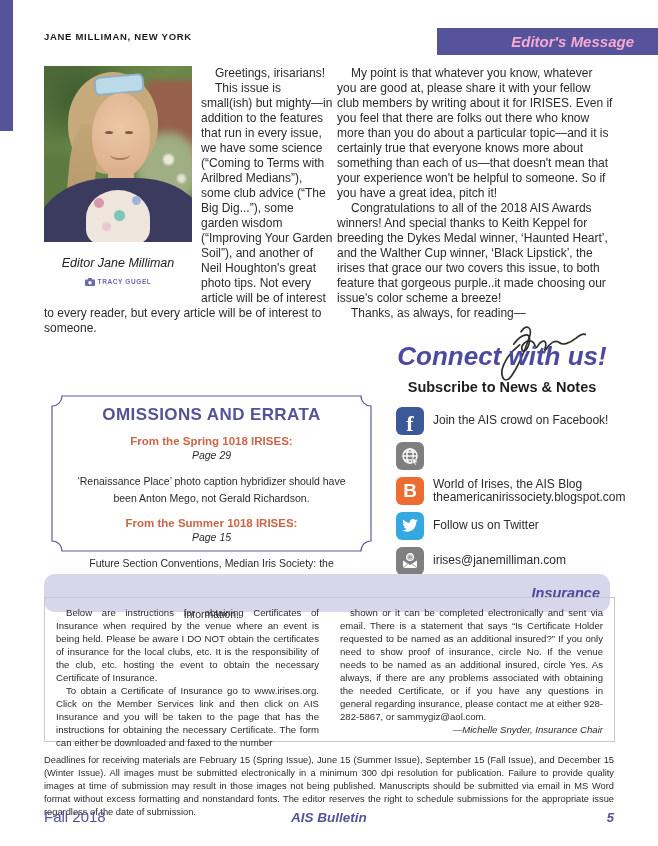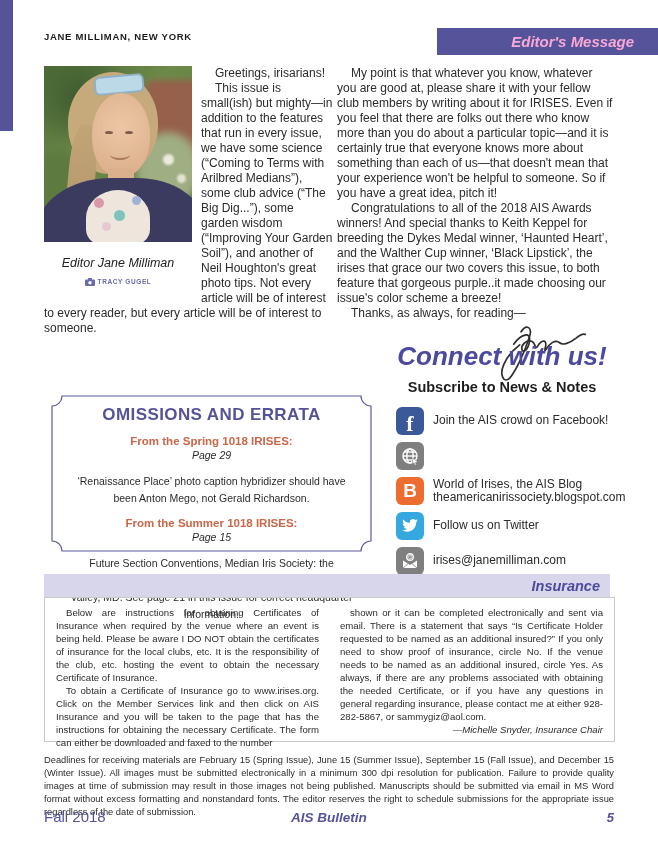--- a/index.html
+++ b/index.html
@@ -74,22 +74,22 @@
   .connect-sub { text-align:center; font-weight:bold; font-size:14.5px; margin-top:7px; margin-bottom:12px; color:#1e1e1e; }
   .soc-row { display:flex; align-items:center; margin:0 0 7px 8px; min-height:28px; }
   .soc-icon { width:28px; height:28px; border-radius:6px; flex:0 0 28px; display:flex;
               align-items:center; justify-content:center; color:#fff; }
   .soc-icon .glyph-f { font-family:"Liberation Serif", serif; font-weight:bold; font-size:22px; margin-top:6px; }
   .soc-icon .glyph-b { font-weight:bold; font-size:19px; }
   .soc-text { margin-left:9px; font-size:12px; line-height:13.5px; }
   .soc-text .it { font-style:italic; }
 
   
-  .ins-banner { position:absolute; left:44px; top:574px; width:566px; height:24px;
-                display:flex; align-items:center; justify-content:flex-end; }
+  .ins-banner { position:absolute; left:44px; top:574px; width:566px; height:38px;
+                display:flex; align-items:center; justify-content:flex-end;border-radius:11px; }
   .ins-banner span { color:#4c4a9e; font-weight:bold; font-style:italic; font-size:14.5px; padding-right:10px; }
   .ins-box { position:absolute; left:44px; top:597px; width:571px; height:145px;
              border:1px solid #c9c9c9; box-sizing:border-box; display:flex; gap:21px; padding:8px 11px; }
   .ins-col { width:50%; font-size:9.6px; line-height:13px; text-align:justify; }
   .ins-col p { margin:0; text-indent:10px; }
   .ins-sig { text-align:right; font-style:italic; margin-top:11px; text-indent:0 !important; }
 
   
   .deadlines { position:absolute; left:44px; top:754px; width:570px; font-size:9.3px;
                line-height:13px; text-align:justify; color:#2b2b2b; }

